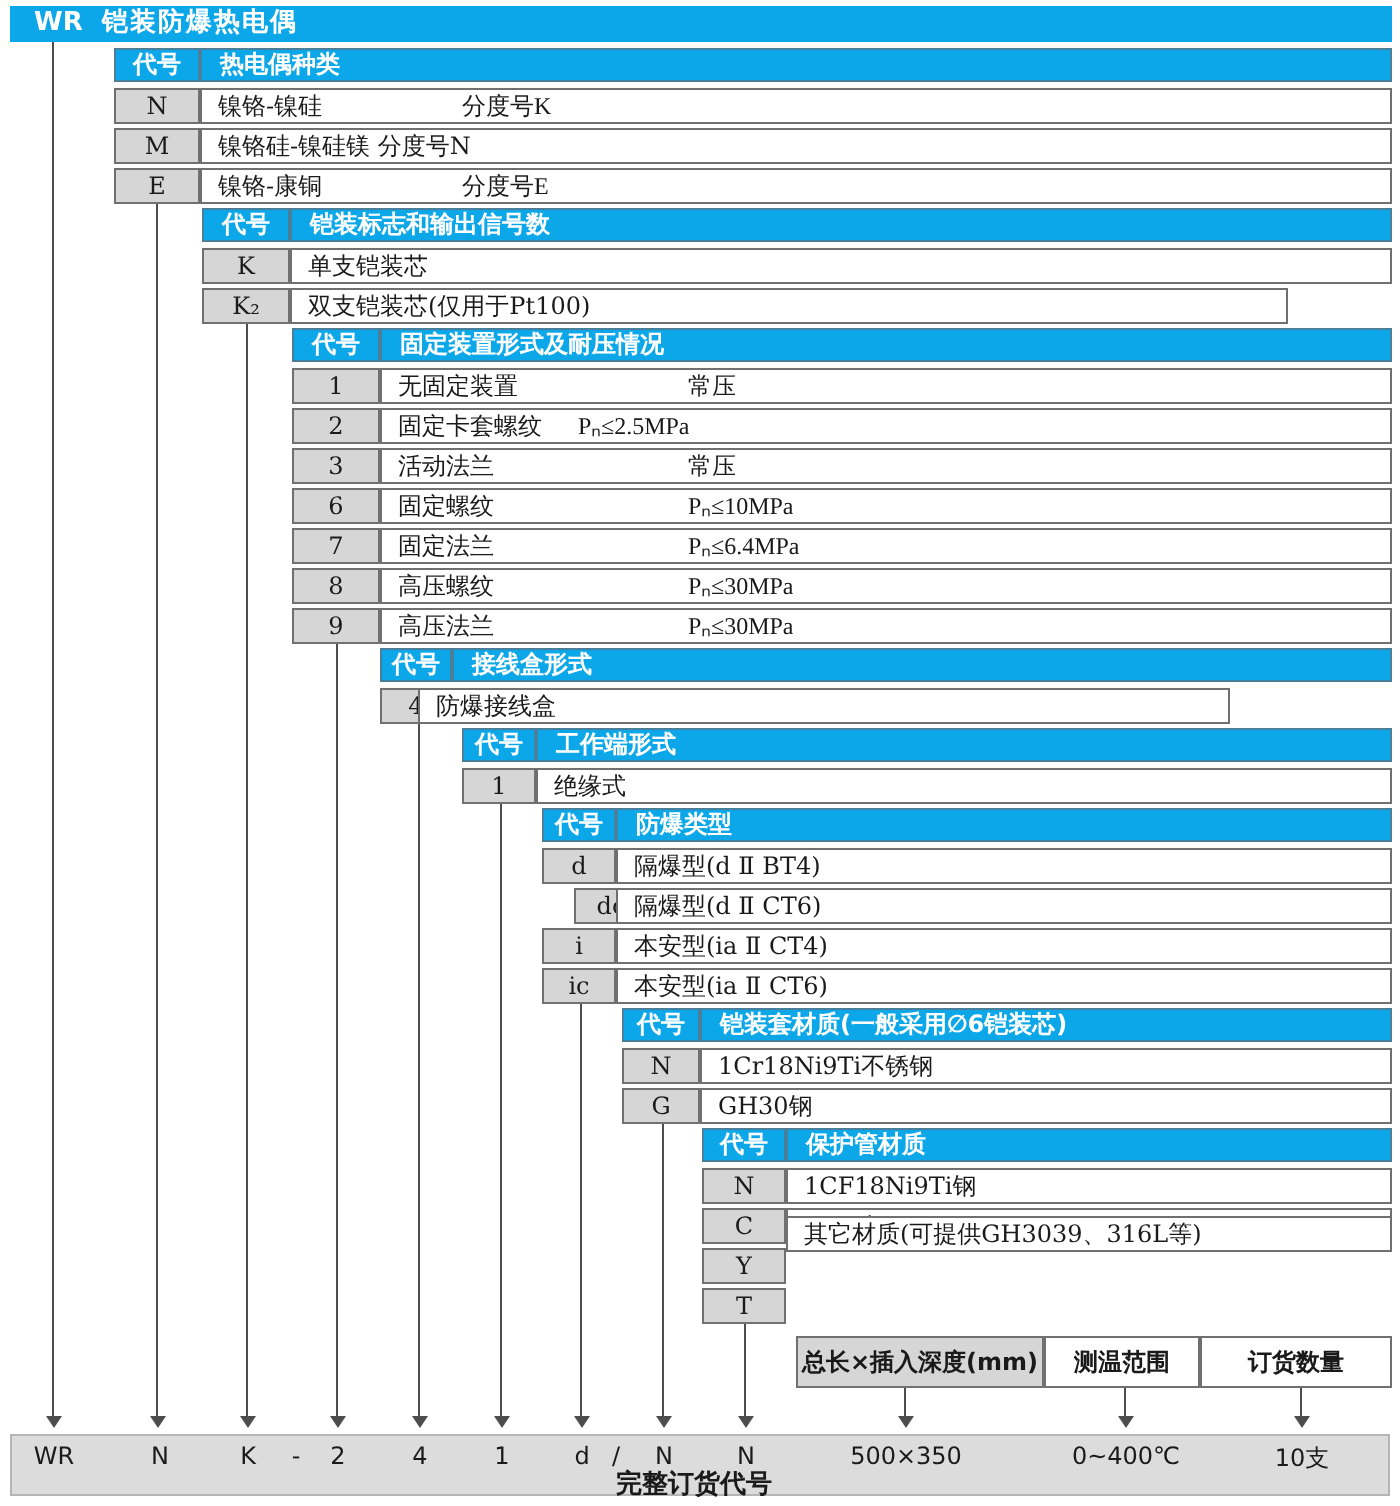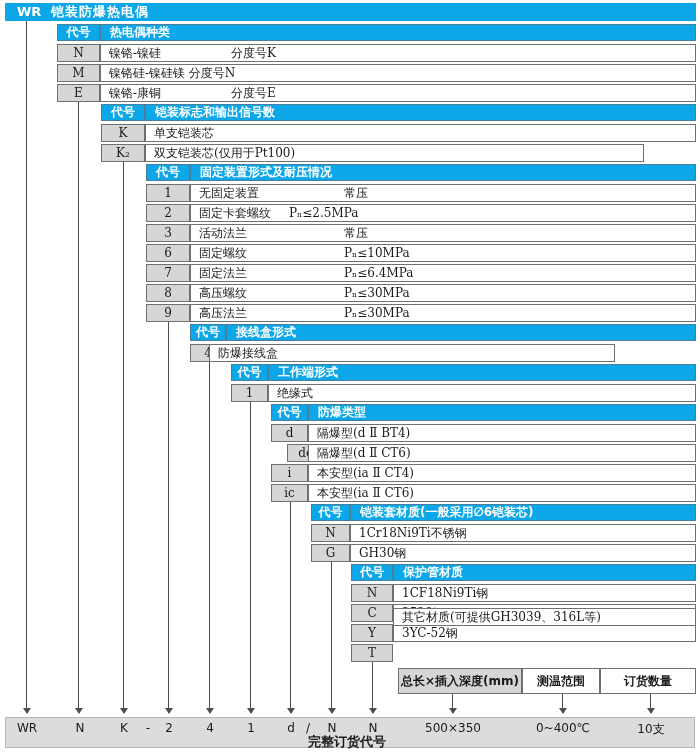--- a/index.html
+++ b/index.html
@@ -12,21 +12,21 @@
   .hdr{position:absolute;box-sizing:border-box;height:17px;line-height:15px;background:#0ba7e8;
        color:#fff;font-weight:bold;font-size:12px;border:1px solid #4a7f9c;}
   .hdr.c{text-align:center;}
   .hdr.t{padding-left:9px;}
   .codecell{position:absolute;box-sizing:border-box;height:18px;line-height:16px;background:#d6d6d6;
             border:1px solid #707070;text-align:center;font-size:12px;
             font-family:"DejaVu Serif","Liberation Serif",serif;}
   .desccell{position:absolute;box-sizing:border-box;height:18px;line-height:16px;background:#fff;
             border:1px solid #707070;padding-left:8px;font-size:12px;
             font-family:"DejaVu Serif","Liberation Serif",serif;}
-  .extra{position:absolute;top:0;line-height:16px;}
+  .extra{position:absolute;top:0;line-height:16px;font-family:Liberation Serif, serif;}
   .vline{position:absolute;width:1px;background:#4d4d4d;}
   .ah{position:absolute;width:0;height:0;border-left:4px solid transparent;
       border-right:4px solid transparent;border-top:6px solid #4d4d4d;}
   .spechd{position:absolute;box-sizing:border-box;height:26px;line-height:24px;border:1px solid #707070;
           font-weight:bold;font-size:12px;text-align:center;background:#fff;}
   .spechd.g{background:#d6d6d6;}
   .bbar{position:absolute;left:5px;top:717px;width:690px;height:31px;background:#dcdcdc;
         border:1px solid #b5b5b5;box-sizing:border-box;}
   .bcode{position:absolute;top:3px;transform:translateX(-50%);font-size:12px;white-space:nowrap;}
   .blabel{position:absolute;left:302px;top:15px;font-size:13px;font-weight:bold;white-space:nowrap;}
@@ -102,21 +102,20 @@
   <div class="codecell" style="left:311px;top:544px;width:39px">G</div>
   <div class="desccell" style="left:350px;top:544px;width:346px"><span>GH30钢</span></div>
 
   <div class="hdr c" style="left:351px;top:564px;width:42px">代号</div>
   <div class="hdr t" style="left:393px;top:564px;width:303px">保护管材质</div>
   <div class="codecell" style="left:351px;top:584px;width:42px">N</div>
   <div class="desccell" style="left:393px;top:584px;width:303px"><span>1CF18Ni9Ti钢</span></div>
   <div class="codecell" style="left:351px;top:604px;width:42px">C</div>
   <div class="desccell" style="left:393px;top:604px;width:303px"><span>2520钢</span></div>
   <div class="codecell" style="left:351px;top:624px;width:42px">Y</div>
-  <div class="desccell" style="left:393px;top:624px;width:303px"><span>3YC-52钢</span></div>
   <div class="codecell" style="left:351px;top:644px;width:42px">T</div>
   <div class="desccell" style="left:393px;top:608px;width:303px"><span>其它材质(可提供GH3039、316L等)</span></div>
 
   <div class="spechd g" style="left:398px;top:668px;width:124px">总长×插入深度(mm)</div>
   <div class="spechd" style="left:522px;top:668px;width:78px">测温范围</div>
   <div class="spechd" style="left:600px;top:668px;width:96px">订货数量</div>
 
   <div class="vline" style="left:26px;top:21px;height:687px"></div>
   <div class="vline" style="left:78px;top:102px;height:606px"></div>
   <div class="vline" style="left:123px;top:162px;height:546px"></div>

